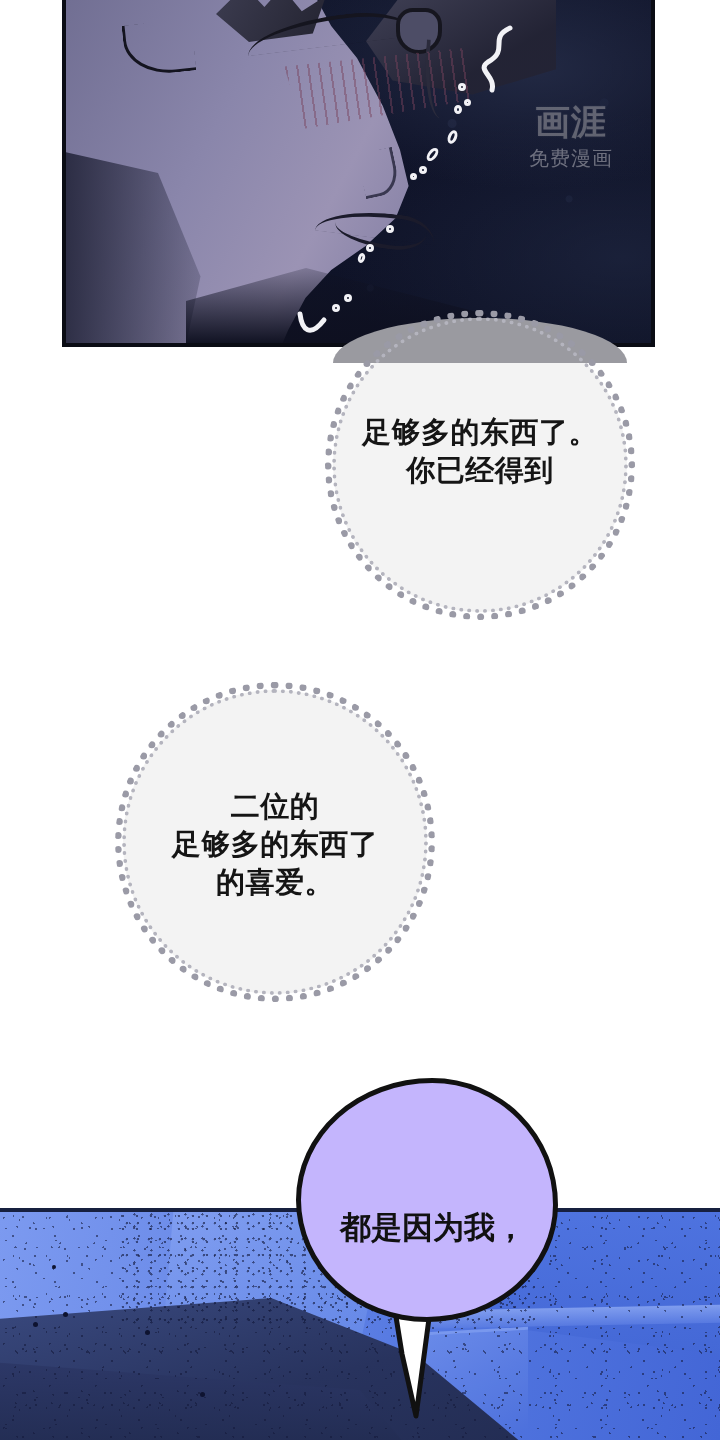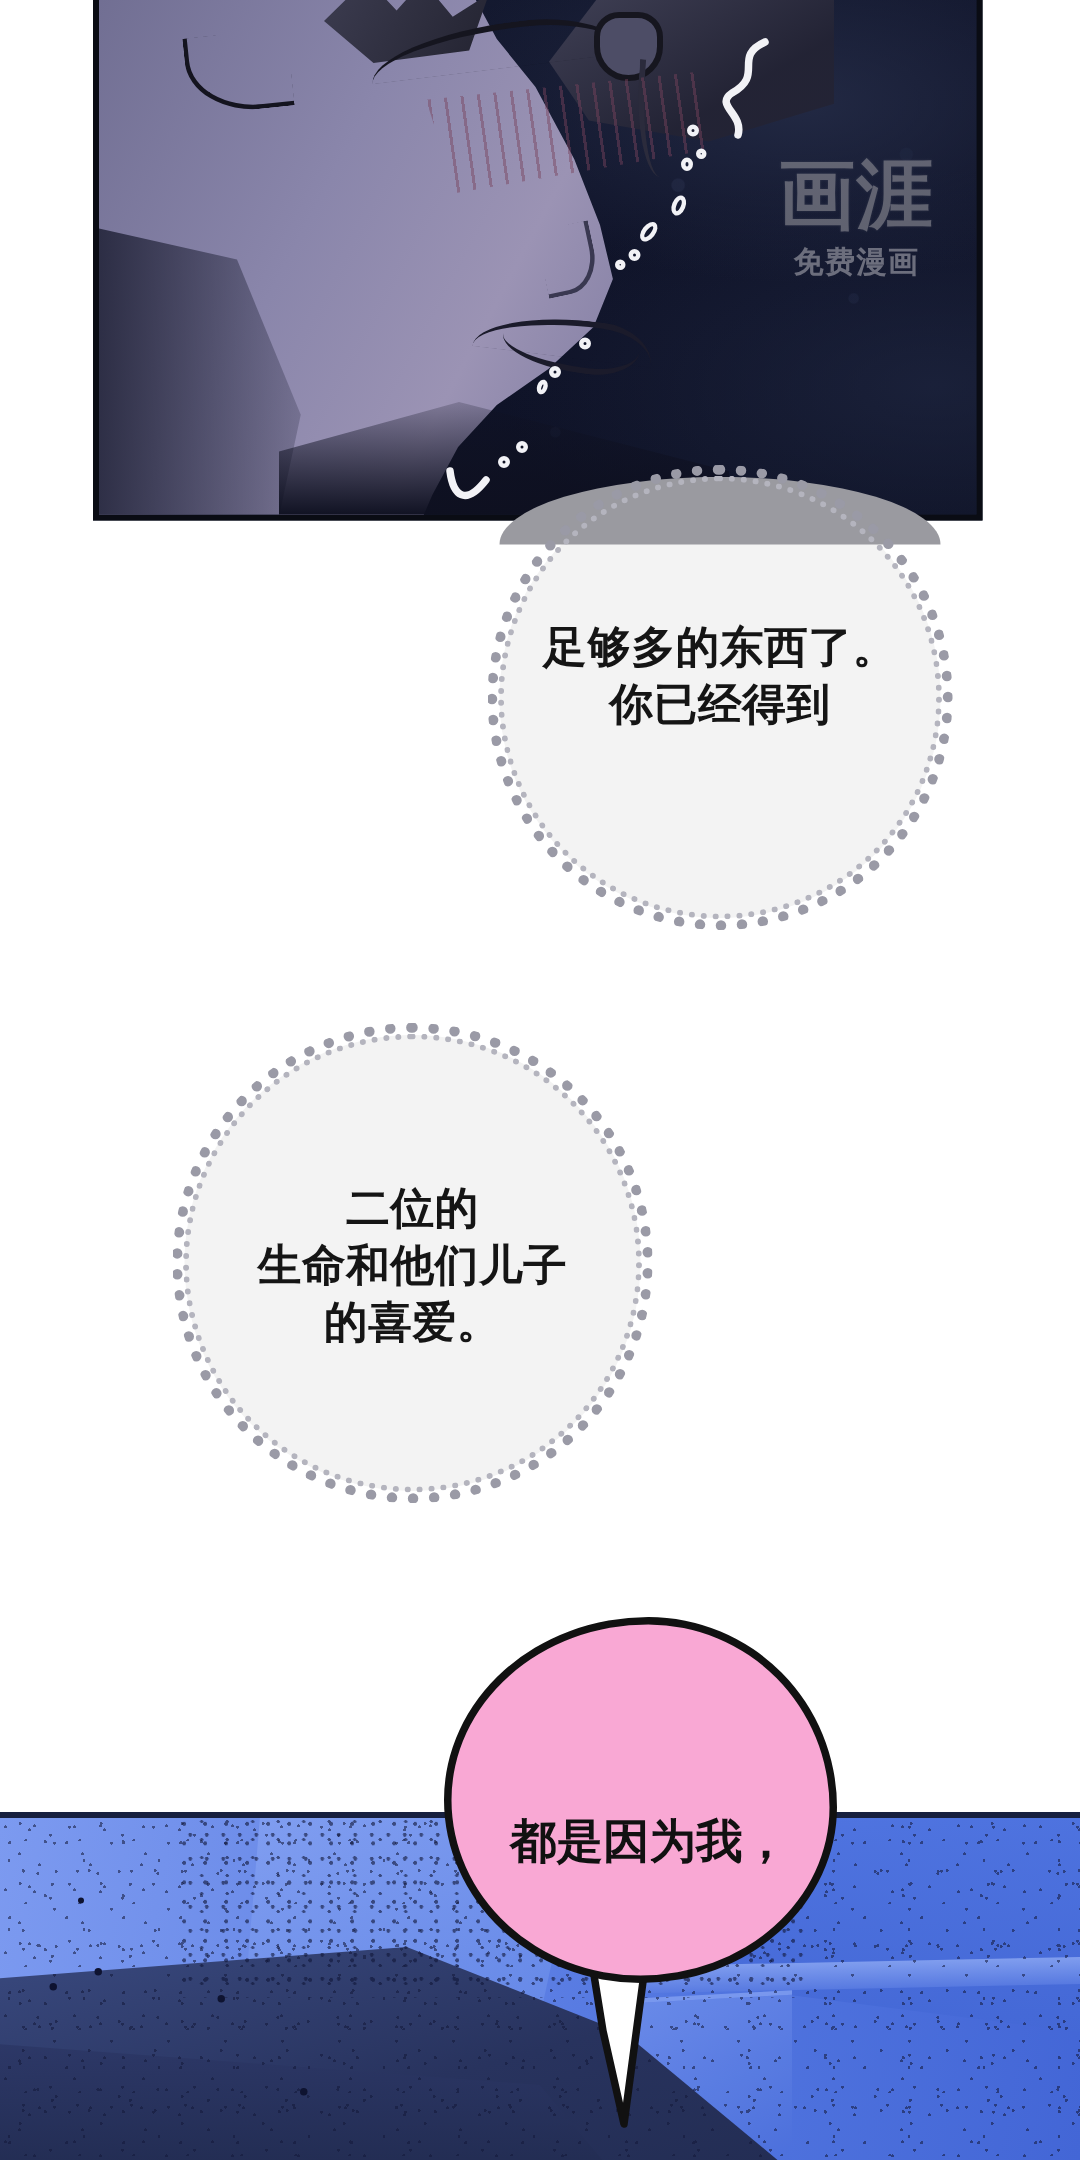--- a/index.html
+++ b/index.html
@@ -118,26 +118,26 @@
     clip-path: polygon(0% 30%, 40% 0%, 100% 42%, 100% 100%, 0% 100%);
   }
 
   
   .drop { position:absolute; border:3px solid #f2f2f6; border-radius:50%; background:transparent; }
   .squiggle { position:absolute; }
 
   
   .watermark { position:absolute; right:18px; top:104px; width:124px; text-align:center; }
   .wm-main {
-    font-size:51px; font-weight:700; letter-spacing:1px;
+    font-size:35px; font-weight:700; letter-spacing:1px;
     color:#8e8e96; line-height:1; opacity:.62;
     text-shadow:0 0 2px rgba(255,255,255,.15);
   }
   .wm-sub {
-    margin-top:6px; font-size:20px; font-weight:700;
+    margin-top:6px; font-size:20px; font-weight:400;
     color:#a7a7b0; opacity:.6; letter-spacing:1px;
   }
 
   
   .bubble-thought { position:absolute; border-radius:50%; }
   .bubble-thought .fill {
     position:absolute; inset:8px; border-radius:50%;
     background:#f3f3f3;
   }
   .bubble-thought .dots {
@@ -166,21 +166,21 @@
   }
   #bubble1 .dots { border-color:#9a9aa6; }
   #bubble1 .txt { transform:translateY(-14px); }
 
   #bubble2 { left:115px; top:682px; width:320px; height:320px; }
   #bubble2 .txt { transform:translateY(2px); }
 
   
   #bubble3 {
     position:absolute; left:296px; top:1078px; width:262px; height:244px;
-    background:#f9a8d4; border:5px solid #111;
+    background:#c4b5fd; border:5px solid #111;
     border-radius:52% 48% 50% 50% / 50% 52% 48% 50%;
     z-index:6;
   }
   #bubble3 .txt {
     position:absolute; inset:0; display:flex; flex-direction:column;
     align-items:center; justify-content:center;
     color:#111; font-weight:700; font-size:31px; line-height:1.34;
     white-space:nowrap; transform:translate(6px,28px);
   }
   .tail3 {
@@ -335,21 +335,21 @@
       <span>你已经得到</span>
     </div>
   </div>
 
   <div class="bubble-thought" id="bubble2">
     <div class="fill"></div>
     <div class="dots"></div>
     <div class="dots2"></div>
     <div class="txt">
       <span>二位的</span>
-      <span>生命和他们儿子</span>
+      <span>足够多的东西了</span>
       <span>的喜爱。</span>
     </div>
   </div>
 
   <div class="panel-bottom">
     <div class="blue-base"></div>
     <div class="blue-wall-r"></div>
     <div class="blue-step"></div>
     <div class="blue-ledge"></div>
     <div class="blue-box"></div>

